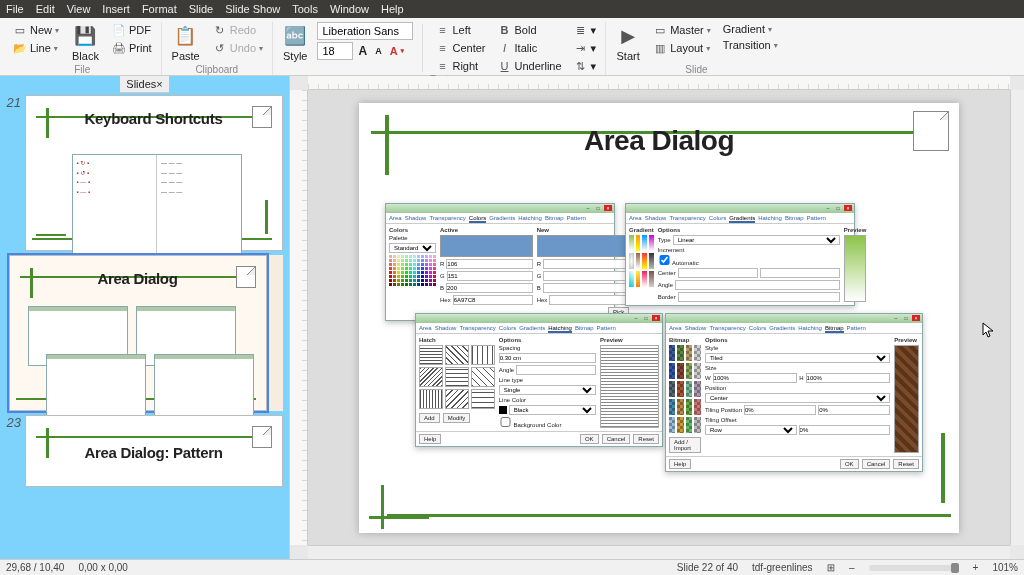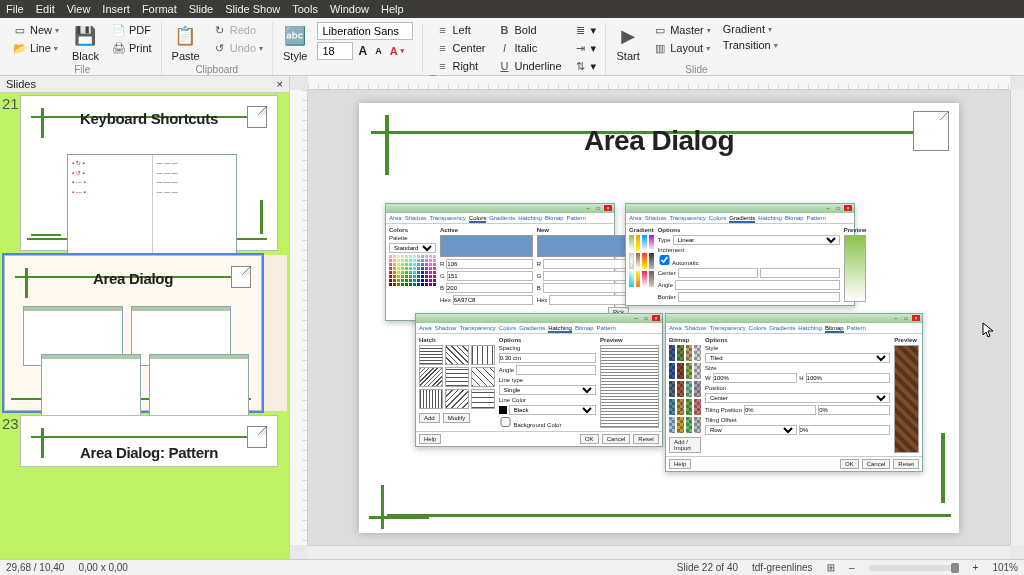--- a/index.html
+++ b/index.html
@@ -24,25 +24,25 @@
 .rlabel { font-size: 10px; color: #888; text-align: center; margin-top: 0; padding-bottom: 1px; }
 .finput { border: 1px solid #bbb; background: #fff; height: 18px; padding: 0 4px; font-size: 11px; }
 .fsize { width: 36px; }
 .fname { width: 96px; }
 .sep { width: 1px; background: #ddd; align-self: stretch; margin: 2px 3px; }
 
 
 .workspace { flex: 1; display: flex; min-height: 0; }
 
 
-.slidepanel { width: 290px; background: #bef264; border-right: 1px solid #ccc; display: flex; flex-direction: column; }
+.slidepanel { width: 290px; background: #7dd3fc; border-right: 1px solid #ccc; display: flex; flex-direction: column; align-items: center; }
 .slidepanel-header { background: #eee; border-bottom: 1px solid #ccc; padding: 2px 6px; display: flex; justify-content: space-between; font-size: 11px; }
 .slidepanel-body { flex: 1; overflow: hidden; padding: 2px; }
 .thumbwrap { display: flex; gap: 2px; margin-bottom: 4px; }
-.thumbnum { font-size: 15px; color: #555; width: 14px; }
+.thumbnum { font-size: 13px; color: #555; width: 14px; font-style: italic; }
 .thumb { border: 1px solid #bbb; background: #fff; width: 258px; height: 156px; position: relative; margin-left: 2px; }
 .thumb.selected { outline: 2px solid #4a86e8; outline-offset: 0; background: #fff8f0; }
 .thumbwrap.selected-row { background: #f6ece0; }
 .thumb .slidepreview { position: absolute; inset: 6px; }
 .gline { position: absolute; background: #4a8b2c; }
 .thumb-title { position: absolute; top: 8px; left: 0; right: 0; text-align: center; font-weight: 800; font-family: "Liberation Sans", Arial, sans-serif; font-size: 15px; letter-spacing: -0.3px; }
 .logo-icon { position: absolute; top: 4px; right: 4px; width: 20px; height: 22px; border: 1px solid #888; background: #fff; }
 .logo-icon::after { content: ""; position: absolute; top: 0; right: 0; width: 8px; height: 8px; background: linear-gradient(135deg, transparent 48%, #888 50%, #888 52%, #eee 54%); }
 
 
@@ -313,21 +313,21 @@
               </div>
             <div class="mini" style="top:92px;left:138px;width:100px;height:72px">
                 <div class="mt"></div>
               </div>
           </div>
         </div>
       </div>
 
       <div class="thumbwrap">
         <div class="thumbnum">23</div>
-        <div class="thumb" style="height:52px">
+        <div class="thumb" style="height:72px">
           <div class="slidepreview">
             <div class="gline" style="top:6px;left:14px;width:3px;height:30px"></div>
             <div class="gline" style="top:14px;left:4px;right:4px;height:2px"></div>
             <div class="logo-icon"></div>
             <div class="thumb-title" style="top:22px">Area Dialog: Pattern</div>
           </div>
         </div>
       </div>
     </div>
   </div>

